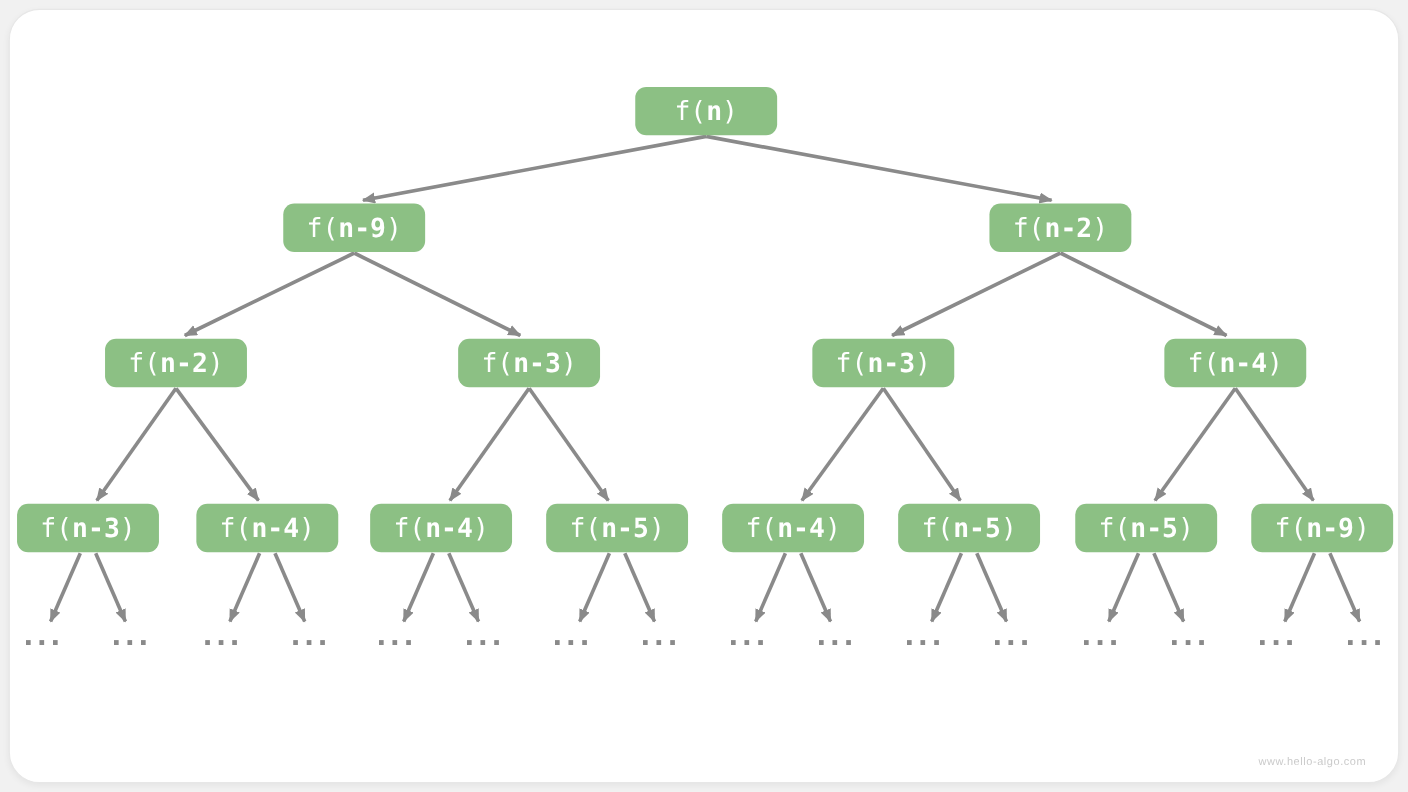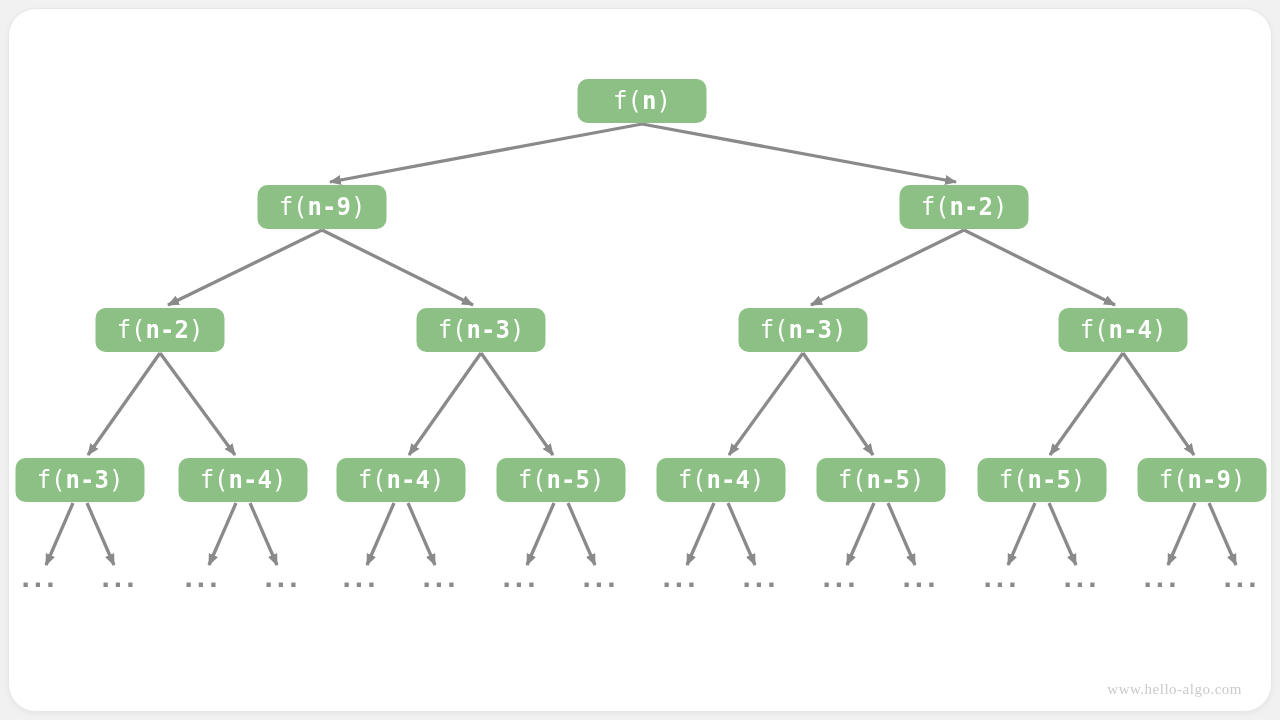--- a/index.html
+++ b/index.html
@@ -50,22 +50,22 @@
     color: var(--arrow, #8A8A8A);
     font-family: "Liberation Sans", sans-serif;
     font-weight: 700;
     font-size: 30px;
     line-height: 30px;
     letter-spacing: 4px;
   }
   .watermark {
     position: absolute;
     right: 38px; bottom: 22px;
-    font-family: Liberation Serif, serif;
-    font-size: 15px;
+    font-family: Liberation Sans, sans-serif;
+    font-size: 10px;
     color: var(--watermark, #CACACA);
     letter-spacing: 0.5px;
     margin-left: 36px;
   }
 </style>
 </head>
 <body>
 
 <div class="stage">
   <div class="card"></div>

